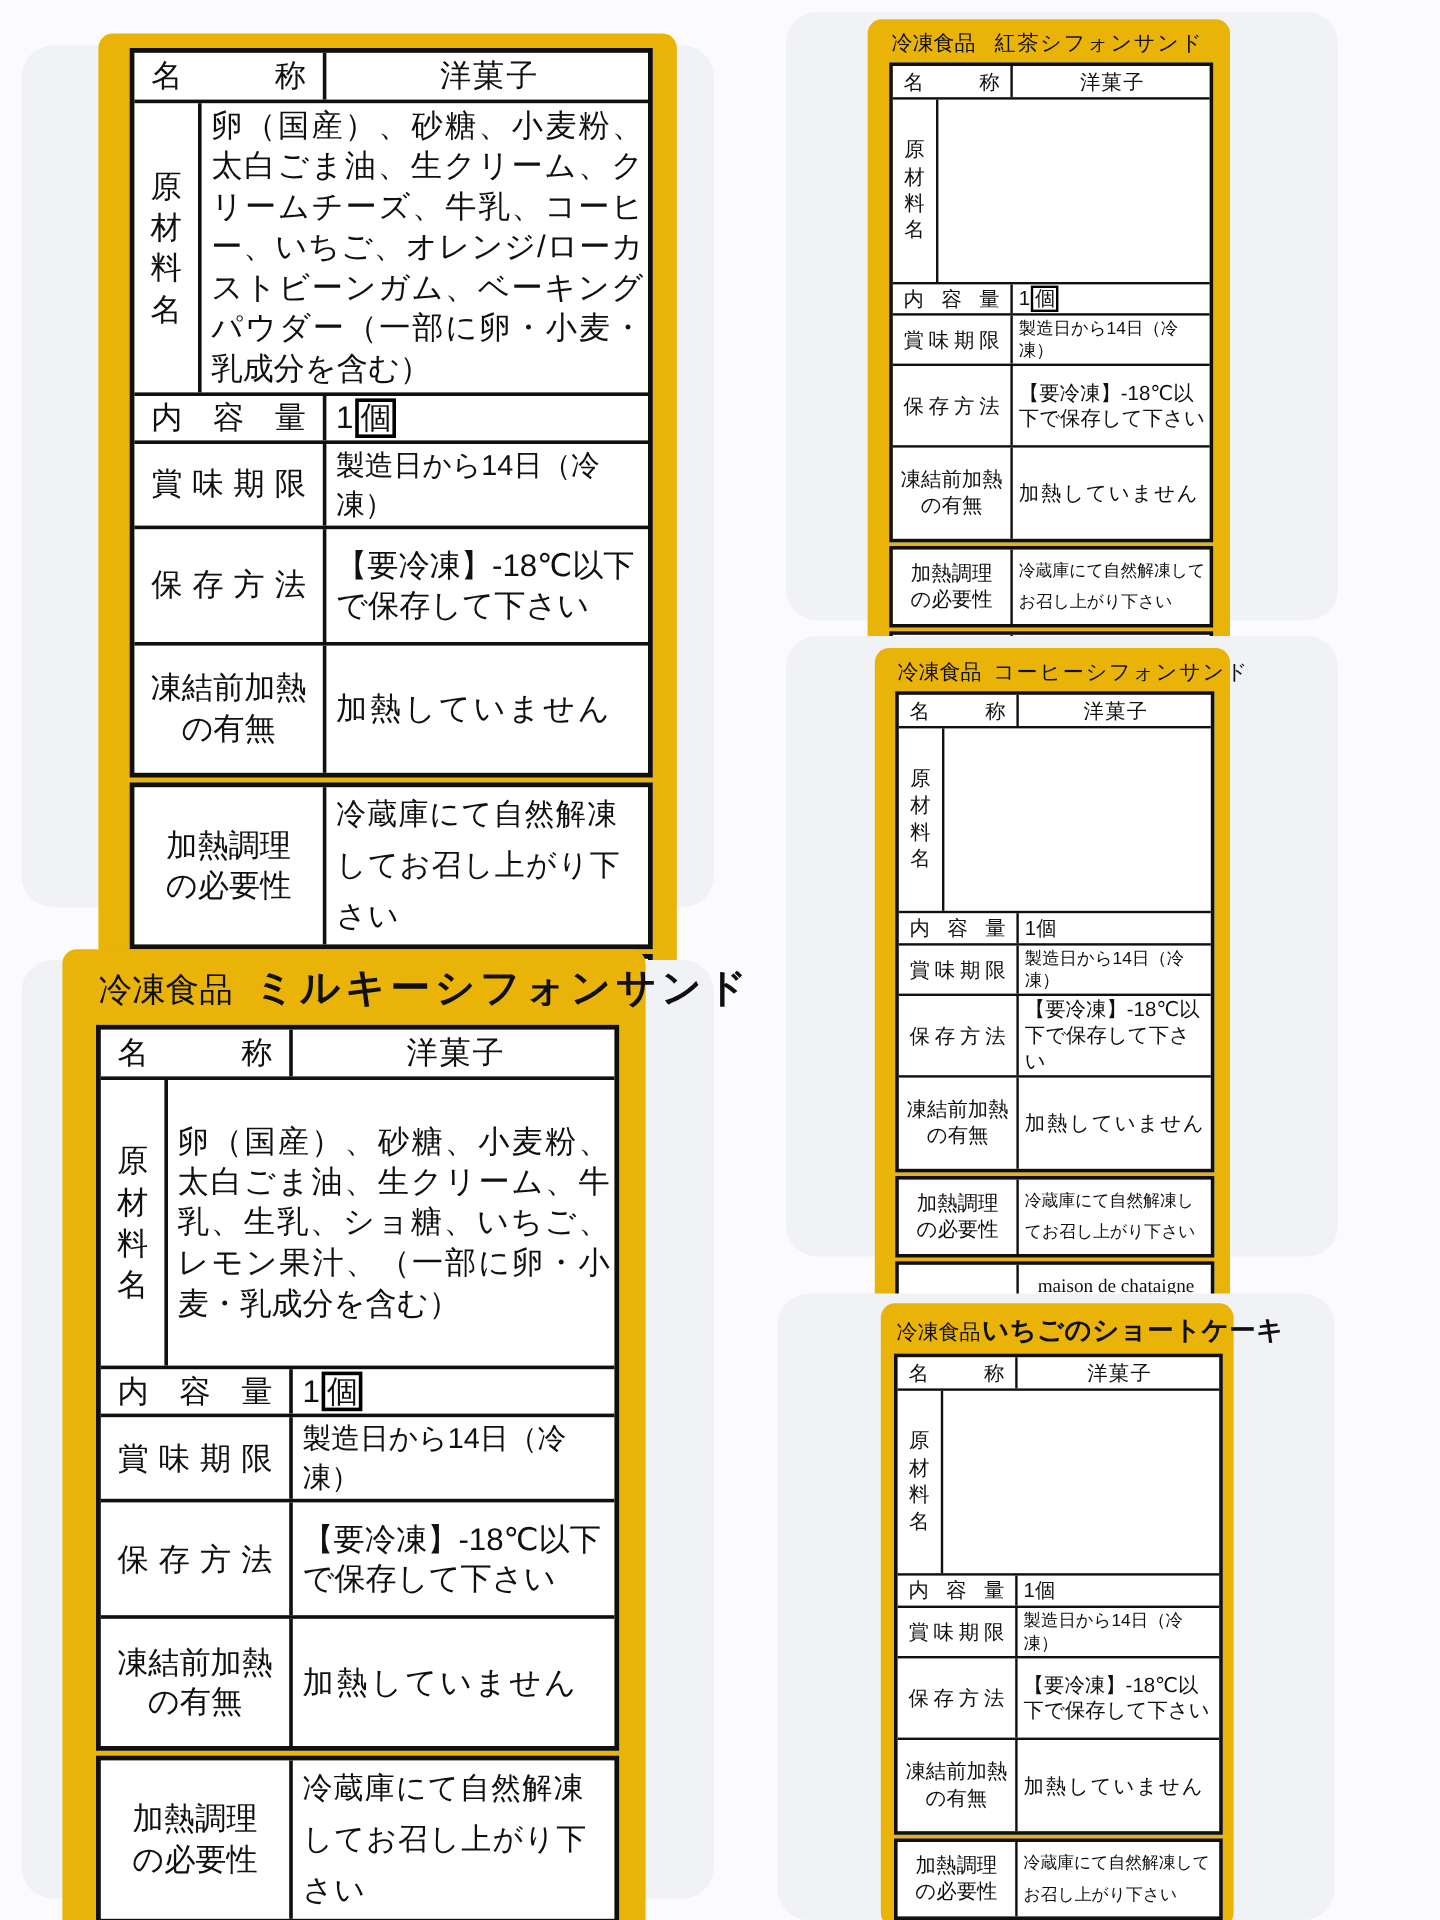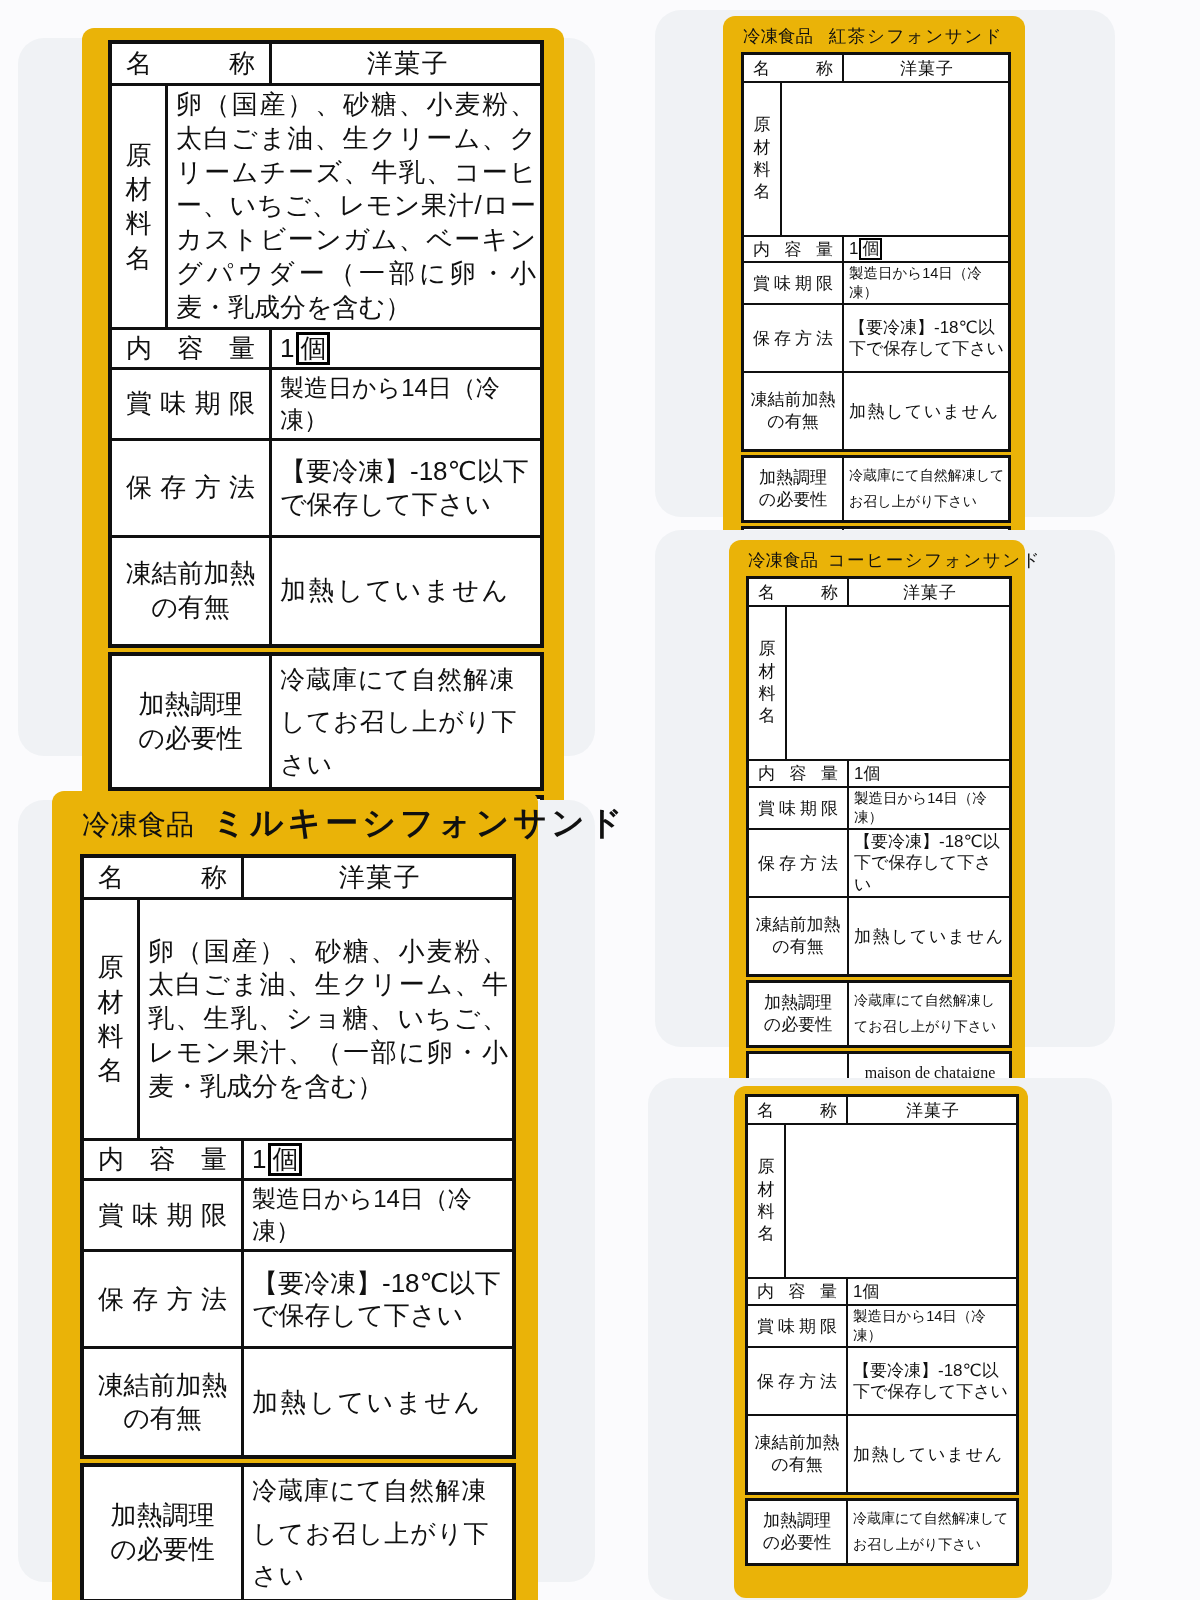--- a/index.html
+++ b/index.html
@@ -125,21 +125,21 @@
               </div>
           <div class="v name-v">
                 <span>洋菓子</span>
               </div>
         </div>
         <div class="row r-ing">
           <div class="h vert">
                 <span>原材料名</span>
               </div>
           <div class="v ing-v">
-                <span>卵（国産）、砂糖、小麦粉、太白ごま油、生クリーム、クリームチーズ、牛乳、コーヒー、いちご、レモン果汁/ローカストビーンガム、ベーキングパウダー（一部に卵・小麦・乳成分を含む）</span>
+                <span>卵（国産）、砂糖、小麦粉、太白ごま油、生クリーム、クリームチーズ、牛乳、コーヒー、いちご、オレンジ/ローカストビーンガム、ベーキングパウダー（一部に卵・小麦・乳成分を含む）</span>
               </div>
         </div>
         <div class="row r-qty">
           <div class="h spread">
                 <span>内容量</span>
               </div>
           <div class="v qty-v">
                 <span>1</span>
                 <span class="qty-unit">個</span>
               </div>
@@ -428,20 +428,23 @@
             <div class="mk-addr">福岡県遠賀郡水巻町伊左座</div>
             <div class="mk-addr2">1-11-6</div>
           </div>
         </div>
       </div>
     </div>
   </div>
 
   <div class="card card-4 size-s">
     <div class="panel">
+      <div class="title">
+        <span class="prefix">冷凍食品</span><span class="product">いちごのショートケーキ</span>
+      </div>
 
       <div class="tbl main">
         <div class="row r-name">
           <div class="h spread">
                 <span>名称</span>
               </div>
           <div class="v name-v">
                 <span>洋菓子</span>
               </div>
         </div>

